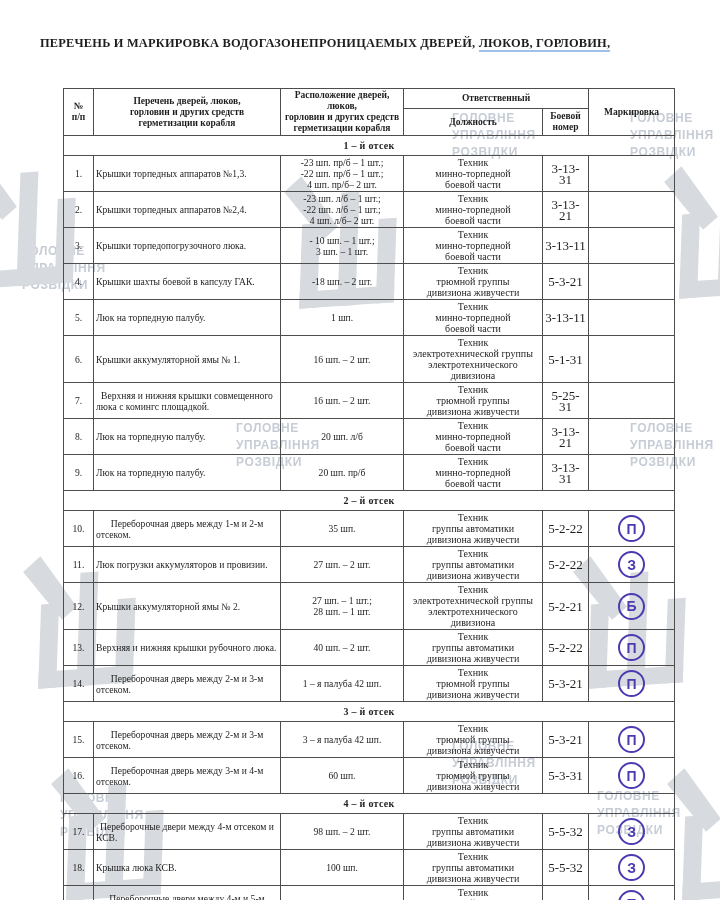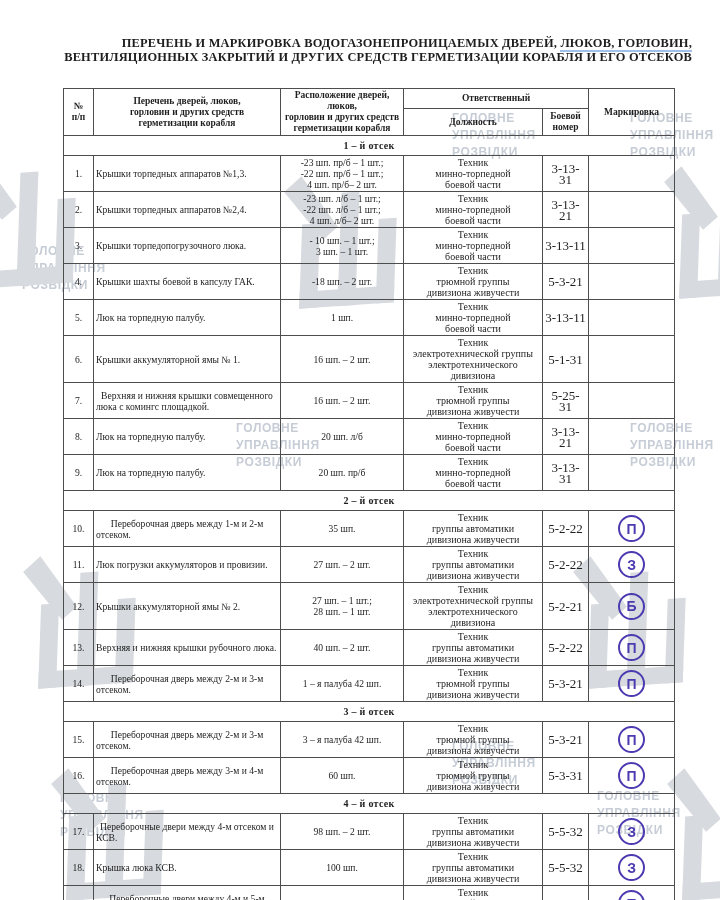--- a/index.html
+++ b/index.html
@@ -14,22 +14,22 @@
   .wm-text{
     position:absolute;
     font-family:"Liberation Sans", sans-serif;
     font-weight:bold;font-size:12px;line-height:17px;
     letter-spacing:0.6px;color:#c7cdd6;white-space:nowrap;
   }
   .wm-glyph{position:absolute;width:132px;height:168px;transform:rotate(-4deg);}
   .wm-glyph svg{width:100%;height:100%;}
   
   #title{
-    position:absolute;left:52px;top:36px;width:640px;z-index:2;
-    text-align:right;font-weight:bold;font-size:12.4px;line-height:14px;
+    position:absolute;left:40px;top:36px;width:640px;z-index:2;
+    text-align:left;font-weight:bold;font-size:12.4px;line-height:14px;
     letter-spacing:0.2px;
   }
   #title .hl{border-bottom:2px solid #9fc0e8;padding-bottom:0px;}
   
   #doc-table{
     position:absolute;left:63px;top:88px;width:611px;z-index:1;
     border-collapse:collapse;table-layout:fixed;
     font-size:9.6px;line-height:11px;
   }
   #doc-table th,#doc-table td{
@@ -164,21 +164,20 @@
     <rect x="22" y="46" width="15" height="70"></rect>
     <rect x="54" y="22" width="15" height="94"></rect>
     <rect x="86" y="46" width="15" height="70"></rect>
     <rect x="22" y="102" width="79" height="14"></rect>
   </g>
       </svg></div>
   </div>
 
 <div id="title">
   <span>ПЕРЕЧЕНЬ И МАРКИРОВКА ВОДОГАЗОНЕПРОНИЦАЕМЫХ ДВЕРЕЙ, </span><span class="hl">ЛЮКОВ,  ГОРЛОВИН,</span><br>
-  <span>ВЕНТИЛЯЦИОННЫХ ЗАКРЫТИЙ И ДРУГИХ СРЕДСТВ ГЕРМЕТИЗАЦИИ КОРАБЛЯ И ЕГО ОТСЕКОВ</span>
 </div>
 
 <table id="doc-table">
   <colgroup>
     <col style="width:30px">
       <col style="width:187px">
       <col style="width:123px">
     <col style="width:139px">
       <col style="width:46px">
       <col style="width:86px">

